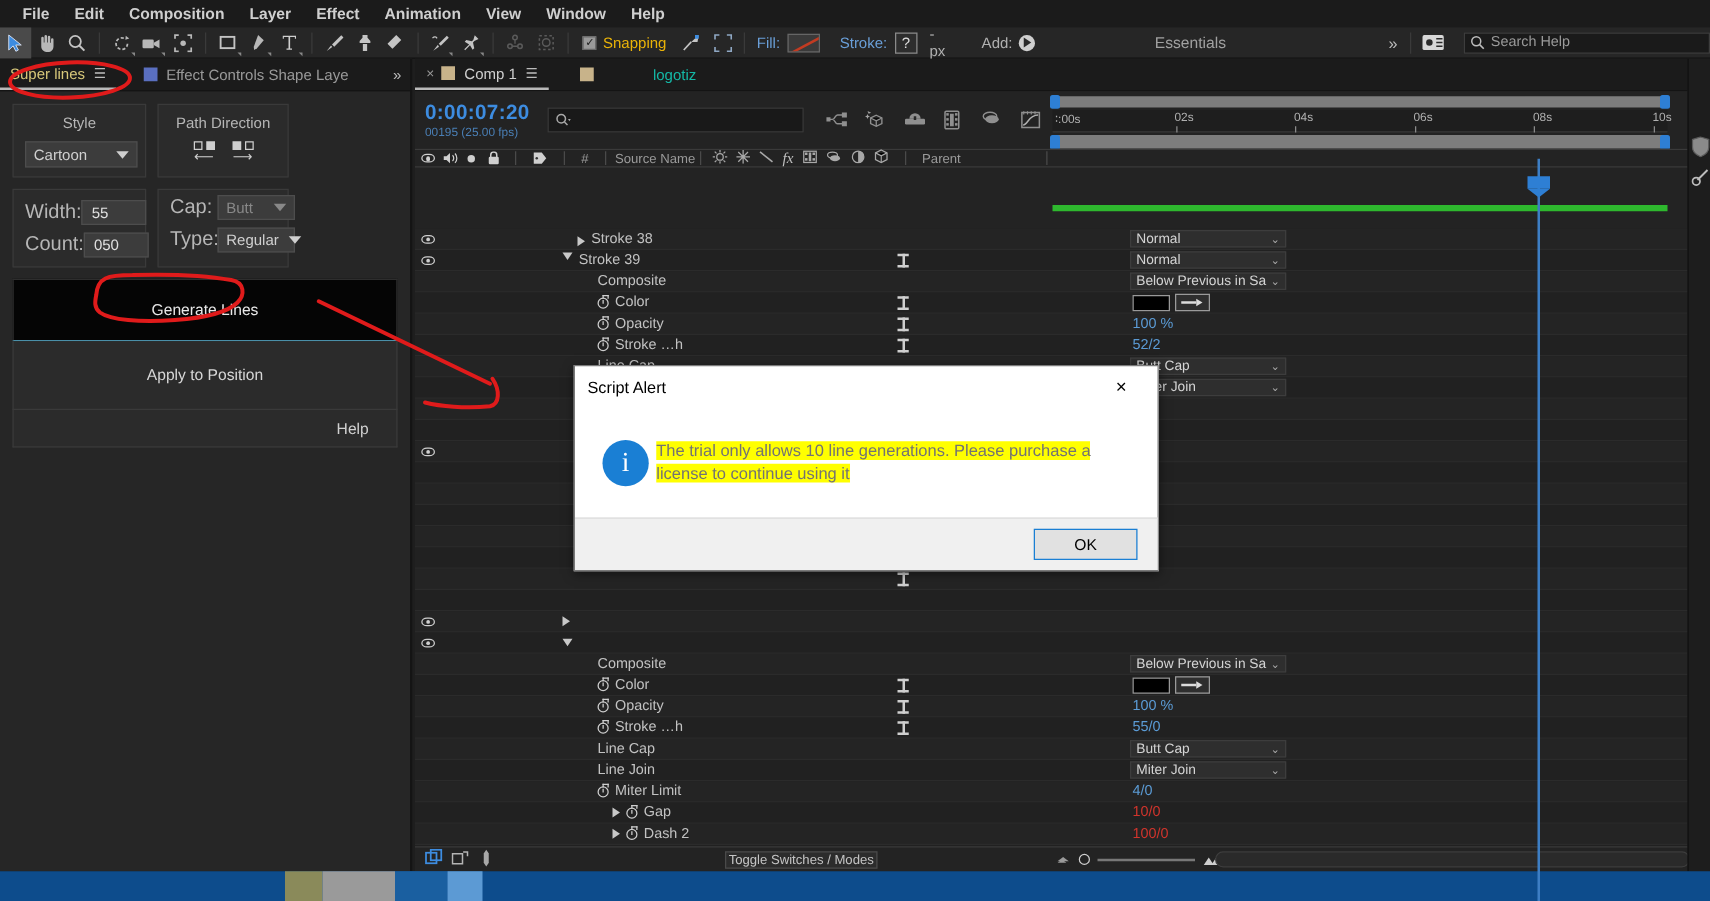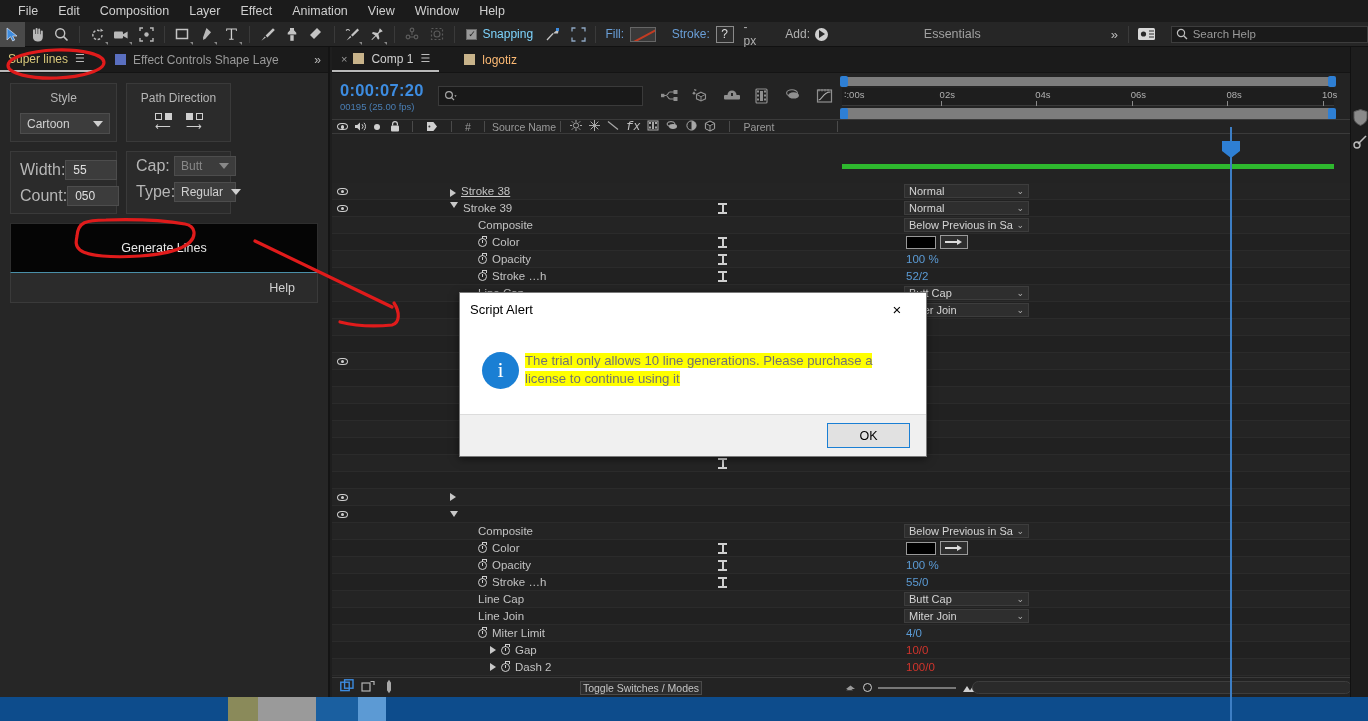--- a/index.html
+++ b/index.html
@@ -8,21 +8,21 @@
     background:#1e1e1e;
     font-family:"Liberation Sans", sans-serif;
     font-size:12px;
     color:#c8c8c8;
     position:relative;
   }
 
   
   #menubar{
     position:absolute; left:0; top:0; width:1368px; height:22px;
-    background:#1b1b1b; display:flex; align-items:center; padding-left:8px;
+    background:#1b1b1b; display:flex; align-items:center; padding-left:8px;font-weight:bold;
   }
   .menu-item{ padding:0 10px; height:22px; line-height:22px; color:#cfcfcf; font-size:12.5px; cursor:default;}
 
   
   #toolbar{
     position:absolute; left:0; top:22px; width:1368px; height:25px;
     background:#262626; border-bottom:1px solid #111;
     display:flex; align-items:center;
   }
   .tb-ico{ width:25px; height:25px; display:flex; align-items:center; justify-content:center; position:relative;}
@@ -81,21 +81,21 @@
     height:55px;background:#2b2b2b;border:1px solid #3a3a3a;border-top:none;
     display:flex;align-items:center;justify-content:center;color:#d7d7d7;font-size:12.5px;
   }
   #helprow{height:30px;background:#2b2b2b;border:1px solid #3a3a3a;border-top:none;display:flex;align-items:center;justify-content:flex-end;padding-right:22px;color:#d0d0d0;font-size:12.5px;}
 
   
   #tl{position:absolute;left:332px;top:47px;width:1036px;height:650px;background:#232323;}
   #tl-tabs{height:26px;background:#1b1b1b;display:flex;align-items:stretch;border-bottom:1px solid #141414;}
   .tl-tab{display:flex;align-items:center;padding:0 9px;color:#cfcfcf;font-size:12px;position:relative;}
   .tl-tab.active{border-bottom:2px solid #b9b9b9;}
-  .tl-tab.inact{color:#fdba74;}
+  .tl-tab.inact{color:#14b8a6;gap:40px;}
   .xbtn{color:#999;margin-right:6px;font-size:11px;}
 
   #tl-head{height:46px;background:#232323;display:flex;align-items:center;padding-left:8px;position:relative;}
   #tc{color:#3d8ce0;font-size:16.5px;font-weight:bold;letter-spacing:.3px;font-family:"Liberation Sans",sans-serif;}
   #tcsub{color:#4a7fb5;font-size:9.5px;margin-top:1px;}
   #tlsearch{width:205px;height:20px;background:#191919;border:1px solid #3a3a3a;display:flex;align-items:center;padding-left:5px;margin-left:14px;}
   .hicons{display:flex;align-items:center;gap:14px;margin-left:18px;}
   .hico{width:17px;height:17px;opacity:.75;}
 
   
@@ -293,21 +293,21 @@
   <div class="tb-ico" style="opacity:.45">
     <svg width="14" height="14" viewBox="0 0 14 14">
         <rect x="1.5" y="1.5" width="11" height="11" fill="none" stroke="#9a9a9a" stroke-width="1.2" stroke-dasharray="2 2"></rect>
         <circle cx="7" cy="7" r="3" fill="none" stroke="#9a9a9a" stroke-width="1.1"></circle>
       </svg>
   </div>
   <div class="tb-sep"></div>
 
   <div style="display:flex;align-items:center;margin-left:6px;">
     <span id="snapchk">✓</span>
-    <span style="color:#7dd3fc;font-size:12px;">Snapping</span>
+    <span style="color:#eab308;font-size:12px;">Snapping</span>
   </div>
   <div class="tb-ico" style="margin-left:8px;">
     <svg width="15" height="15" viewBox="0 0 15 15">
         <path d="M1 13l6-6.5" stroke="#c4c4c4" stroke-width="1.3" fill="none"></path>
         <path d="M7 6.5L13 1l-1 5.6z" fill="#c4c4c4"></path>
         <rect x="10" y="1" width="3" height="3" fill="#3d8ce0"></rect>
       </svg>
   </div>
   <div class="tb-ico">
     <svg width="15" height="15" viewBox="0 0 15 15">
@@ -413,20 +413,21 @@
           <span class="fld-lbl" style="width:38px;text-align:right;padding-right:6px;">Type:</span>
           <span class="dd" style="min-width:62px;height:20px;">
             <span>Regular</span>
             <span class="tri"></span>
           </span>
         </div>
       </div>
     </div>
 
     <div id="genbtn">Generate Lines</div>
+    <div id="applybtn">Apply to Position</div>
     <div id="helprow">Help</div>
   </div>
 </div>
 
 <div id="tl">
 
   <div id="tl-tabs">
     <div class="tl-tab active">
       <span class="xbtn">×</span>
       <span class="tabsq tan"></span>
@@ -563,21 +564,21 @@
       <span><svg width="12" height="11" viewBox="0 0 12 11">
             <circle cx="6" cy="5.5" r="2.6" fill="none" stroke="#a8a8a8" stroke-width="1"></circle>
             <path d="M6 0v2M6 9v2M0 5.5h2M10 5.5h2M1.8 1.3l1.4 1.4M8.8 8.3l1.4 1.4M10.2 1.3L8.8 2.7M3.2 8.3l-1.4 1.4" stroke="#a8a8a8" stroke-width="1"></path>
           </svg></span>
       <span><svg width="11" height="11" viewBox="0 0 11 11">
             <path d="M5.5 0v11M0 5.5h11M1.6 1.6l7.8 7.8M9.4 1.6l-7.8 7.8" stroke="#a8a8a8" stroke-width="1"></path>
           </svg></span>
       <span><svg width="12" height="11" viewBox="0 0 12 11">
             <path d="M1 1.5L11 9.5" stroke="#a8a8a8" stroke-width="1.3"></path>
           </svg></span>
-      <span style="font-family:Liberation Mono, monospace;font-style:italic;color:#c0c0c0;font-size:12px;">fx</span>
+      <span style="font-family:Liberation Serif, serif;font-style:italic;color:#c0c0c0;font-size:12px;">fx</span>
       <span><svg width="12" height="11" viewBox="0 0 12 11">
             <rect x="1" y="1" width="10" height="9" fill="none" stroke="#a8a8a8" stroke-width="1"></rect>
             <rect x="2" y="2" width="2" height="2" fill="#a8a8a8"></rect>
             <rect x="2" y="6.5" width="2" height="2" fill="#a8a8a8"></rect>
             <rect x="8" y="2" width="2" height="2" fill="#a8a8a8"></rect>
             <rect x="8" y="6.5" width="2" height="2" fill="#a8a8a8"></rect>
             <rect x="5" y="2" width="2" height="7" fill="#a8a8a8"></rect>
           </svg></span>
       <span><svg width="13" height="11" viewBox="0 0 13 11">
             <ellipse cx="5" cy="4" rx="4" ry="2.4" fill="none" stroke="#a8a8a8" stroke-width="1"></ellipse>
@@ -595,21 +596,21 @@
       <span style="margin-left:6px;">Parent</span>
     </span>
     <span style="position:absolute;left:505px;width:1px;height:11px;background:#4a4a4a;"></span>
   </div>
 
   <div id="rows">
       <div class="row">
         <span class="c-eye">
           <span class="eye"></span>
         </span>
-        <span style="position: absolute; left: 118px; display: flex; align-items: flex-end; gap: 5px; text-decoration: underline;">
+        <span style="position: absolute; left: 130px; display: flex; align-items: flex-end; gap: 5px;">
           <span class="tri-r"></span>
           <span class="nm">Stroke 38</span>
         </span>
         <span class="valdd">
           <span>Normal</span>
           <span class="cv">⌄</span>
         </span>
       </div>
       <div class="row alt">
         <span class="c-eye">

